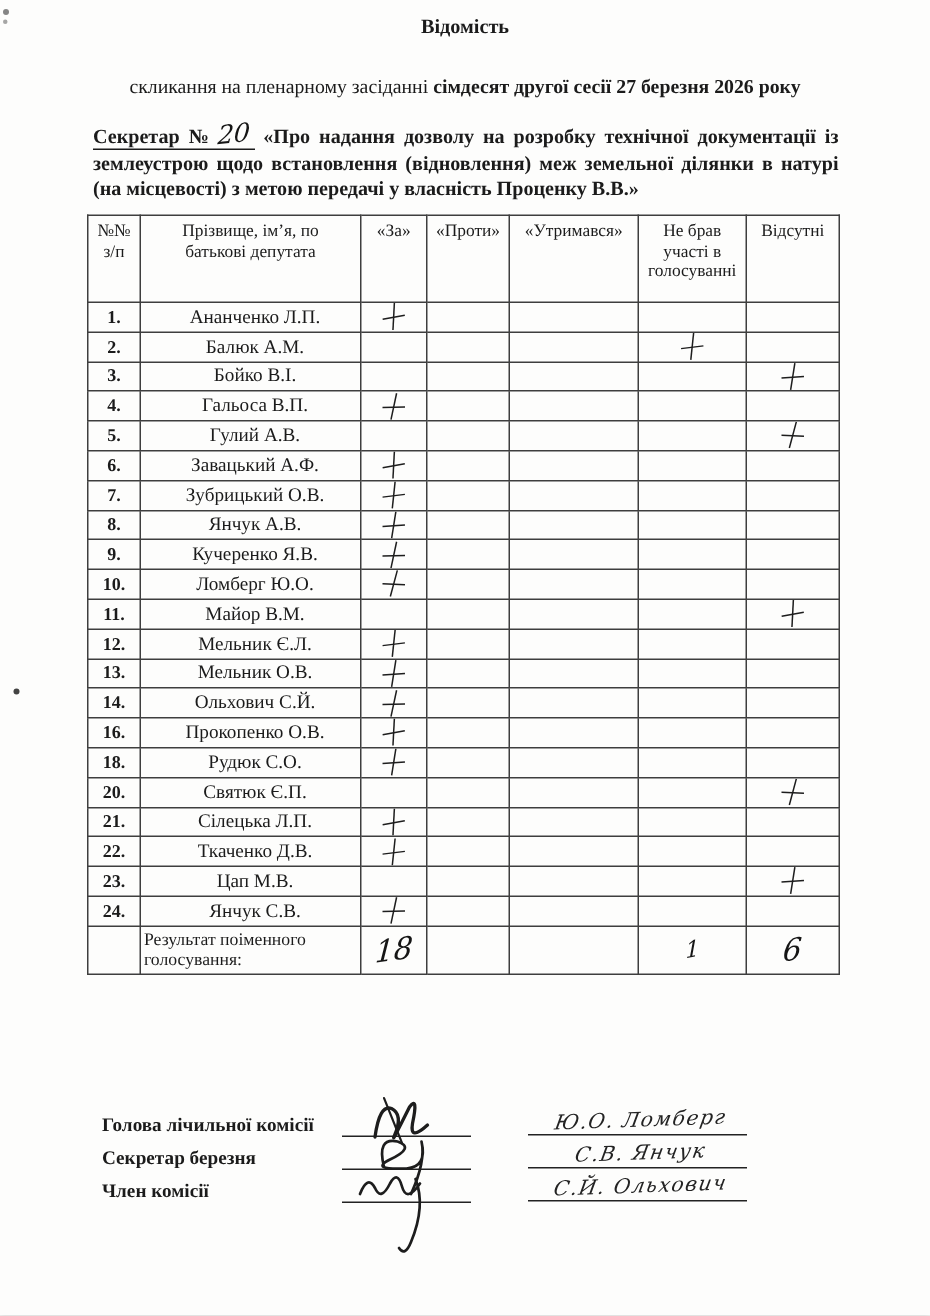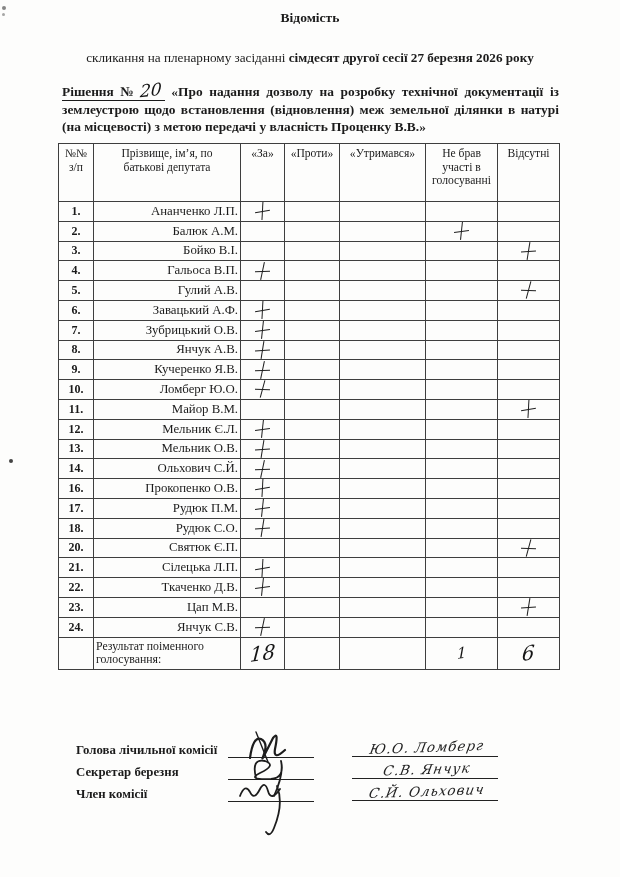--- a/index.html
+++ b/index.html
@@ -57,21 +57,21 @@
     vertical-align:top;text-align:center;
     font-size:11.6px;line-height:13.5px;
     height:54px;padding-top:3px;
   }
   .vote-table .hdr .pre{white-space:pre-line;}
   .vote-table tbody tr{height:19.8px;}
   .vote-table td.cell-num{
     text-align:center;font-weight:bold;font-size:12px;
   }
   .vote-table td.cell-name{
-    padding-left:8px;text-align:right;font-size:12.8px;
+    padding-left:8px;text-align:center;font-size:12.8px;
   }
   .vote-table td.vote{text-align:center;vertical-align:middle;}
   
   .cross{
     position:relative;display:inline-block;
     width:13px;height:15px;vertical-align:middle;
   }
   .cross::before{
     content:"";position:absolute;left:6px;top:-2px;
     width:1.4px;height:18px;background:#1d1d1d;
@@ -90,21 +90,21 @@
   .hw{
     font-family:"DejaVu Serif", serif;
     font-style:italic;color:#151515;
     display:inline-block;
   }
   .hw-big{font-size:20px;transform:rotate(-8deg) skewX(-12deg);}
   .hw-mid{font-size:15px;transform:rotate(-10deg) skewX(-10deg);}
   
   .sig-row-label{
     position:absolute;left:68px;width:200px;
-    font-weight:bold;font-size:12.8px;margin-left:8px;
+    font-weight:bold;font-size:12.8px;
   }
   .sig-line-mid{
     position:absolute;left:228px;width:86px;
     border-bottom:1.2px solid #222;height:1px;
   }
   .sig-line-right{
     position:absolute;left:352px;width:146px;
     border-bottom:1.2px solid #222;height:1px;
   }
   .sig-name{
@@ -127,21 +127,21 @@
   <div class="speck" style="left:2px;top:6px;width:4px;height:4px;opacity:.55"></div>
   <div class="speck" style="left:2px;top:13px;width:3px;height:3px;opacity:.4"></div>
   <div class="speck" style="left:9px;top:459px;width:4px;height:4px;opacity:.85"></div>
 
   <div class="doc-title">Відомість</div>
   <div class="doc-subtitle">
     <br>
     <span>скликання на пленарному засіданні </span><b>сімдесят другої сесії  27 березня 2026 року</b>
   </div>
 
-  <div class="decision"><span class="decision-label"><span>Рішення №</span><span class="decision-number hw">20</span></span><span> «Про надання дозволу на розробку технічної документації із землеустрою щодо встановлення (відновлення) меж земельної ділянки в натурі (на місцевості) з метою передачі у власність Проценку В.В.»</span></div>
+  <div class="decision"><span class="decision-label"><span>Секретар №</span><span class="decision-number hw">20</span></span><span> «Про надання дозволу на розробку технічної документації із землеустрою щодо встановлення (відновлення) меж земельної ділянки в натурі (на місцевості) з метою передачі у власність Проценку В.В.»</span></div>
 
   <div class="vote-table-wrap">
     <table class="vote-table">
       <colgroup>
         <col style="width:35px">
           <col style="width:147px">
           <col style="width:44px">
         <col style="width:55px">
           <col style="width:86px">
           <col style="width:72px">
@@ -292,29 +292,20 @@
           <tr>
             <td class="cell-num">16.</td>
             <td class="cell-name">Прокопенко О.В.</td>
             <td class="vote"><span class="cross" style="transform: rotate(-6deg);"></span></td>
             <td class="vote"></td>
             <td class="vote"></td>
             <td class="vote"></td>
             <td class="vote"></td>
           </tr>
           <tr>
-            <td class="cell-num">17.</td>
-            <td class="cell-name">Рудюк П.М.</td>
-            <td class="vote"><span class="cross" style="transform: rotate(-3deg);"></span></td>
-            <td class="vote"></td>
-            <td class="vote"></td>
-            <td class="vote"></td>
-            <td class="vote"></td>
-          </tr>
-          <tr>
             <td class="cell-num">18.</td>
             <td class="cell-name">Рудюк С.О.</td>
             <td class="vote"><span class="cross" style="transform: rotate(0deg);"></span></td>
             <td class="vote"></td>
             <td class="vote"></td>
             <td class="vote"></td>
             <td class="vote"></td>
           </tr>
           <tr>
             <td class="cell-num">20.</td>

